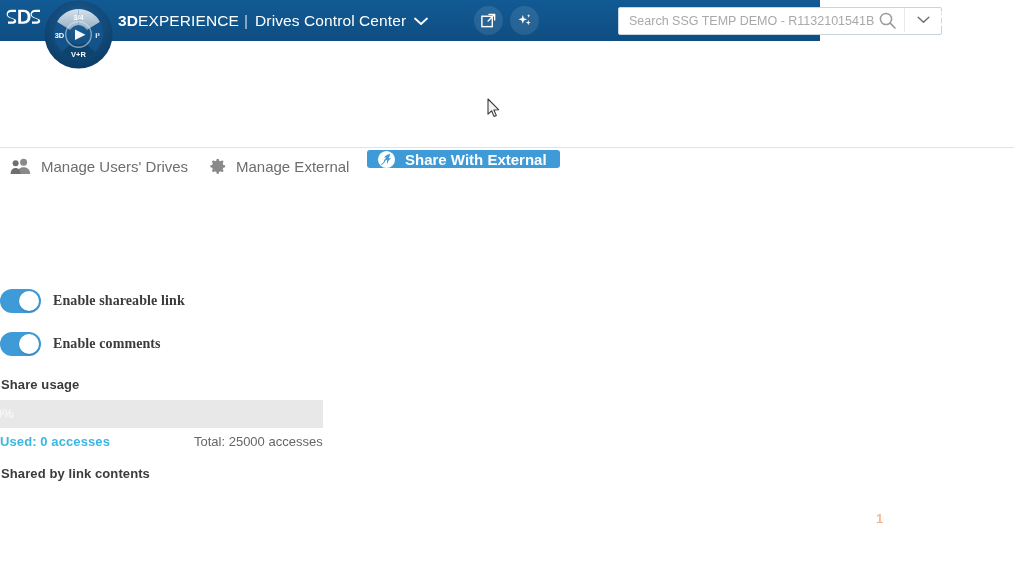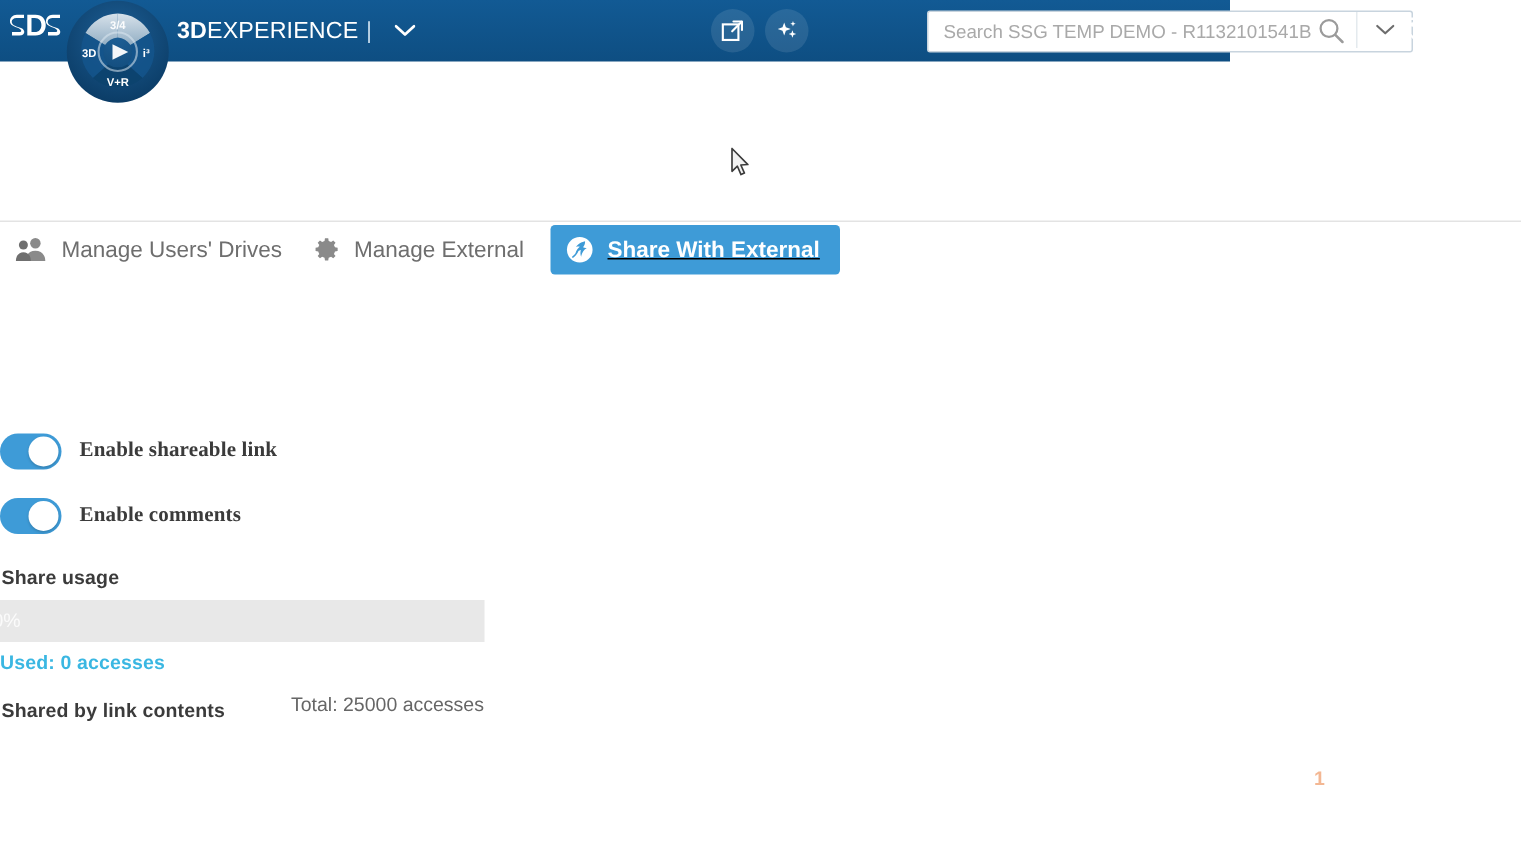--- a/index.html
+++ b/index.html
@@ -183,23 +183,22 @@
     justify-content: center;
     margin-right: 9px;
   }
   #tab-manage-users { left: 10px; }
   #tab-manage-settings { left: 208px; }
   #tab-share-external {
     left: 367px;
     background: #3e9bd7;
     border-radius: 3px;
     padding: 0 13px 0 10px;
-    height: 33px;
+    height: 18px;
     top: 73px;
-    text-decoration: underline;
   }
   #tab-share-external .tab-label {
     color: #ffffff;
     font-weight: bold;
     font-size: 15px;
   }
 
   
   .content {
     position: relative;
@@ -292,21 +291,20 @@
     color: #3ab7e2;
     letter-spacing: .1px;
     margin-top: 16px;
   }
   .usage-total {
     position: absolute;
     left: 194px;
     top: 286px;
     font-size: 13px;
     color: #666666;
-    margin-top: 28px;
   }
 
   .empty-msg {
     position: absolute;
     left: 1px;
     top: 341px;
     font-size: 13.5px;
     color: #5b5b5b;
   }
 
@@ -373,20 +371,21 @@
       <text x="15.5" y="38" fill="#ffffff" font-family="Liberation Sans, sans-serif" font-size="7.5" font-weight="bold" text-anchor="middle">3D</text>
       <text x="53.5" y="38" fill="#ffffff" font-family="Liberation Sans, sans-serif" font-size="7.5" font-weight="bold" text-anchor="middle">i³</text>
       <text x="34.5" y="57" fill="#ffffff" font-family="Liberation Sans, sans-serif" font-size="7.5" font-weight="bold" text-anchor="middle">V+R</text>
     </svg>
   </div>
 
   <div class="brand">
     <span class="b3d">3D</span>
       <span class="bexp">EXPERIENCE</span>
     <span class="bpipe">|</span>
+    <span class="bapp">Drives Control Center</span>
     <span class="bcaret">
       <svg viewBox="0 0 14 9" width="14" height="9" aria-hidden="true">
           <path d="M1 1.5 L7 7 L13 1.5" fill="none" stroke="#ffffff" stroke-width="1.8" stroke-linecap="round" stroke-linejoin="round"></path>
         </svg>
     </span>
   </div>
 
   <div class="hdr-icon-btn" id="btn-open-new">
     <svg viewBox="0 0 18 18" width="17" height="17" aria-hidden="true">
       <rect x="2" y="4.5" width="11" height="11" fill="none" stroke="#ffffff" stroke-width="1.5"></rect>

